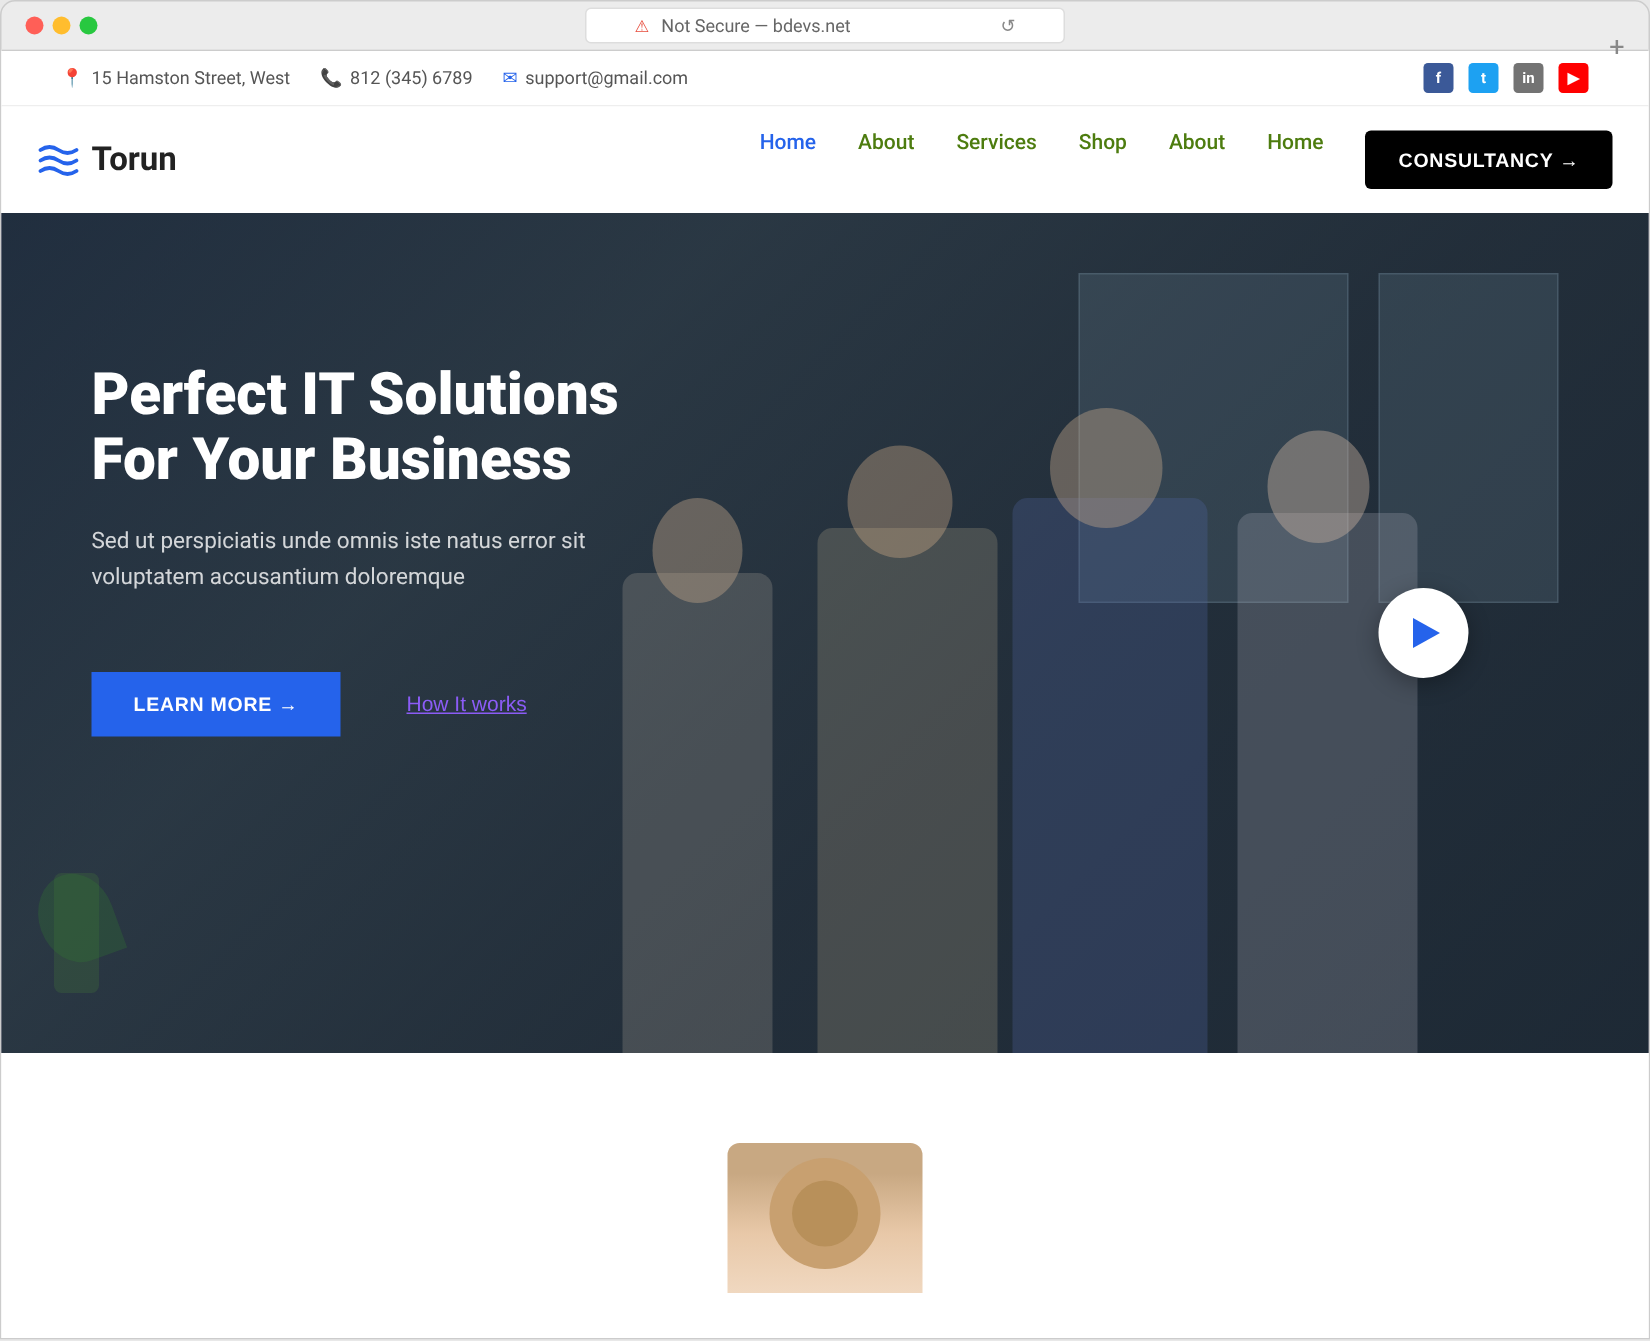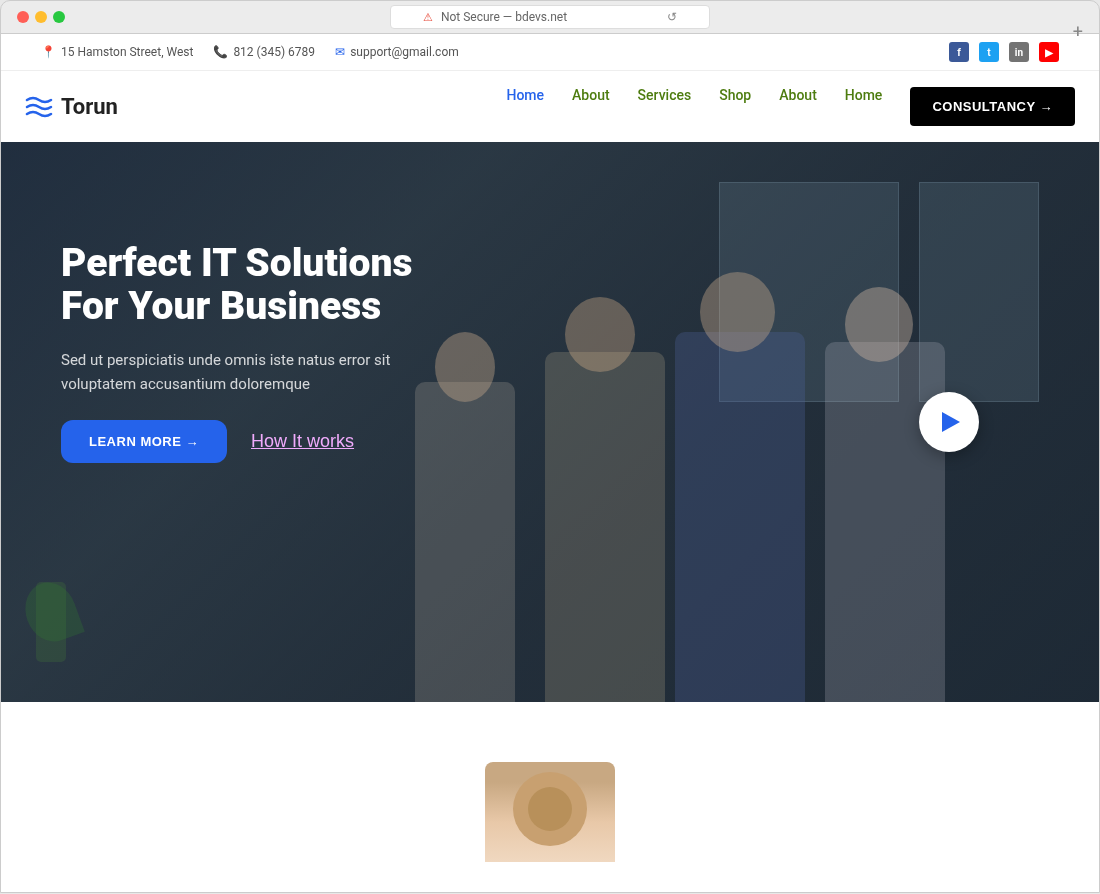--- a/index.html
+++ b/index.html
@@ -129,43 +129,43 @@
       font-size: 39px;
       font-weight: 900;
       color: white;
       line-height: 1.1;
       margin-bottom: 20px;
     }
     .hero-subtitle {
       font-size: 15px;
       color: rgba(255,255,255,0.8);
       line-height: 1.6;
-      margin-bottom: 24px;
+      margin-bottom: 52px;
       max-width: 400px;
     }
     .hero-actions { display: flex; align-items: center; gap: 24px; }
     .btn-primary {
       background: #2563eb;
       color: white;
       border: none;
       padding: 14px 28px;
-      border-radius: 12px;
+      border-radius: 0;
       font-size: 13px;
       font-weight: 700;
       letter-spacing: 0.5px;
       cursor: pointer;
       display: flex; align-items: center; gap: 8px;
     }
     .btn-how {
-      color: #f0abfc;
-      font-size: 18px;
+      color: #8b5cf6;
+      font-size: 14px;
       font-weight: 500;
       text-decoration: underline;
       cursor: pointer;
-      background: none; border: none;
+      background: none; border: none; margin-left: 20px;
     }
     .play-btn {
       position: absolute;
       right: 120px; top: 50%; transform: translateY(-50%);
       width: 60px; height: 60px;
       background: white;
       border-radius: 50%;
       display: flex; align-items: center; justify-content: center;
       cursor: pointer;
       z-index: 10;

